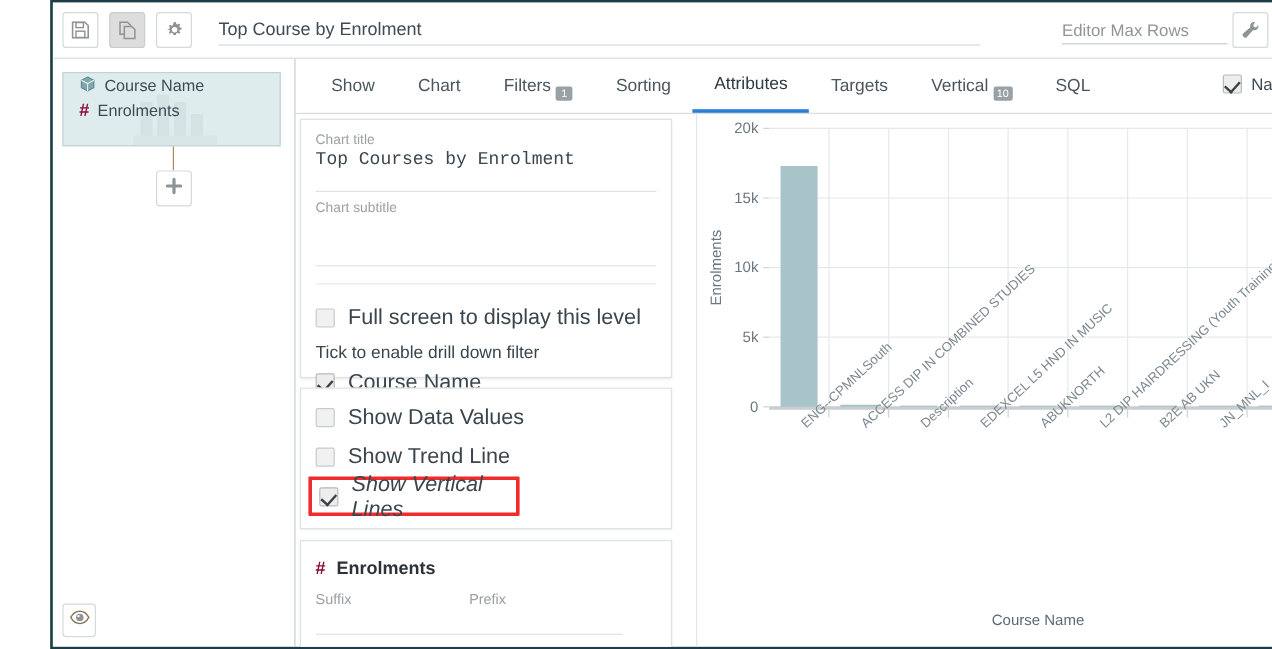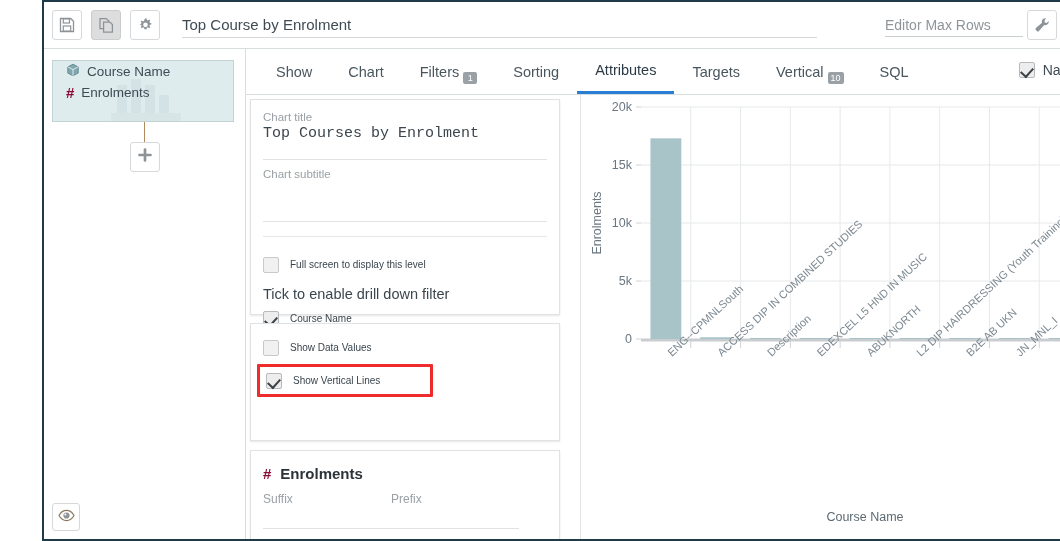--- a/index.html
+++ b/index.html
@@ -136,30 +136,30 @@
   .fld-line{border-bottom:1px solid #dfe3e6;height:1px;}
   .fld{padding:0 12px;}
   #f-title{padding-top:11px;}
   #f-subtitle{padding-top:8px;}
   #f-subtitle .fld-value{min-height:22px;}
 
   .divider{margin:14px 12px 0 12px;border-top:1px solid #e4e8ea;}
 
   .chk-row{
     display:flex;align-items:center;gap:11px;padding:0 12px;
-    height:29px;font-size:10px;color:#3a454d;cursor:pointer;
+    height:29px;font-size:18px;color:#3a454d;cursor:pointer;
   }
   #card-title .chk-row.first{margin-top:13px;}
   .hint{padding:7px 12px 2px 12px;font-size:14.5px;color:#3a454d;}
 
   #card-toggles .chk-row{height:33px;}
   #card-toggles .chk-row:first-child{margin-top:7px;}
   .chk-row.highlight{
     border:3px solid #ef2b2b;margin:0 0 0 6px;width:176px;
-    box-sizing:border-box;height:31px;padding-left:6px;border-radius:1px;
+    box-sizing:border-box;height:31px;padding-left:6px;border-radius:1px;font-style:italic;
   }
 
   .enrol-head{
     display:flex;align-items:center;gap:9px;padding:14px 12px 0 12px;
     font-size:15px;font-weight:bold;color:#2b3238;
   }
   .ps-row{display:flex;padding:10px 12px 0 12px;}
   .ps-col{width:128px;}
   .ps-col .fld-label{font-size:12px;color:#9aa0a5;}
   .ps-col .fld-line{margin-top:19px;}
@@ -347,20 +347,24 @@
         <span>Course Name</span>
       </div>
     </div>
 
     <div class="card" id="card-toggles">
       <div class="chk-row">
         <span class="cbx empty"></span>
         <span>Show Data Values</span>
       </div>
 
+      <div class="chk-row">
+        <span class="cbx empty"></span>
+        <span>Show Trend Line</span>
+      </div>
 
       <div class="chk-row highlight">
         <span class="cbx on"></span>
         <span>Show Vertical Lines</span>
       </div>
     </div>
 
     <div class="card" id="card-enrol">
       <div class="enrol-head">
         <span class="hash">#</span>

